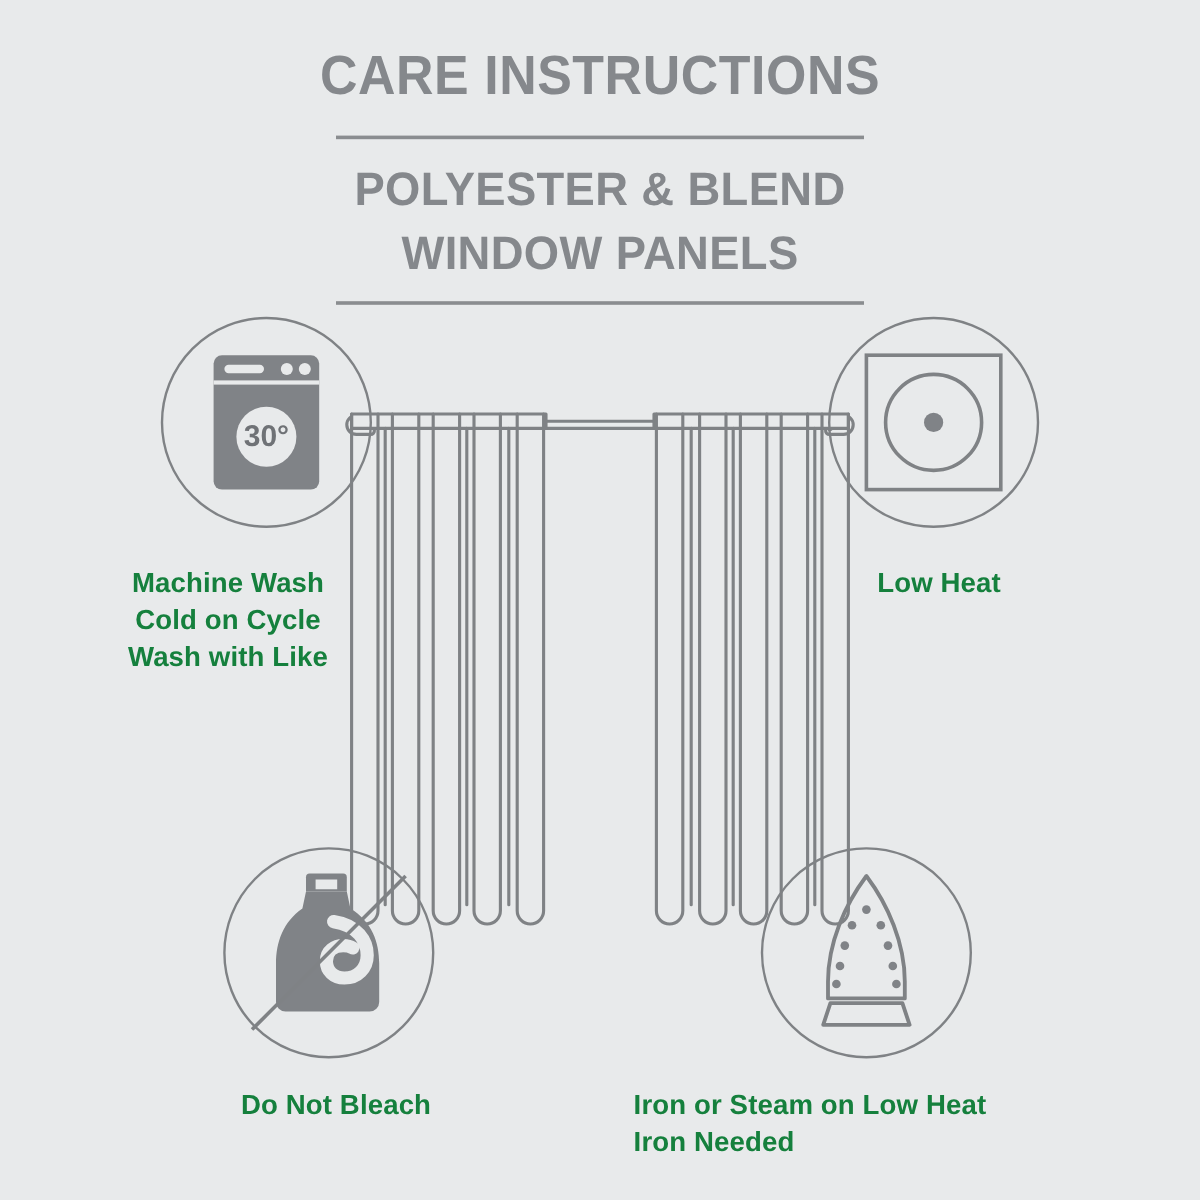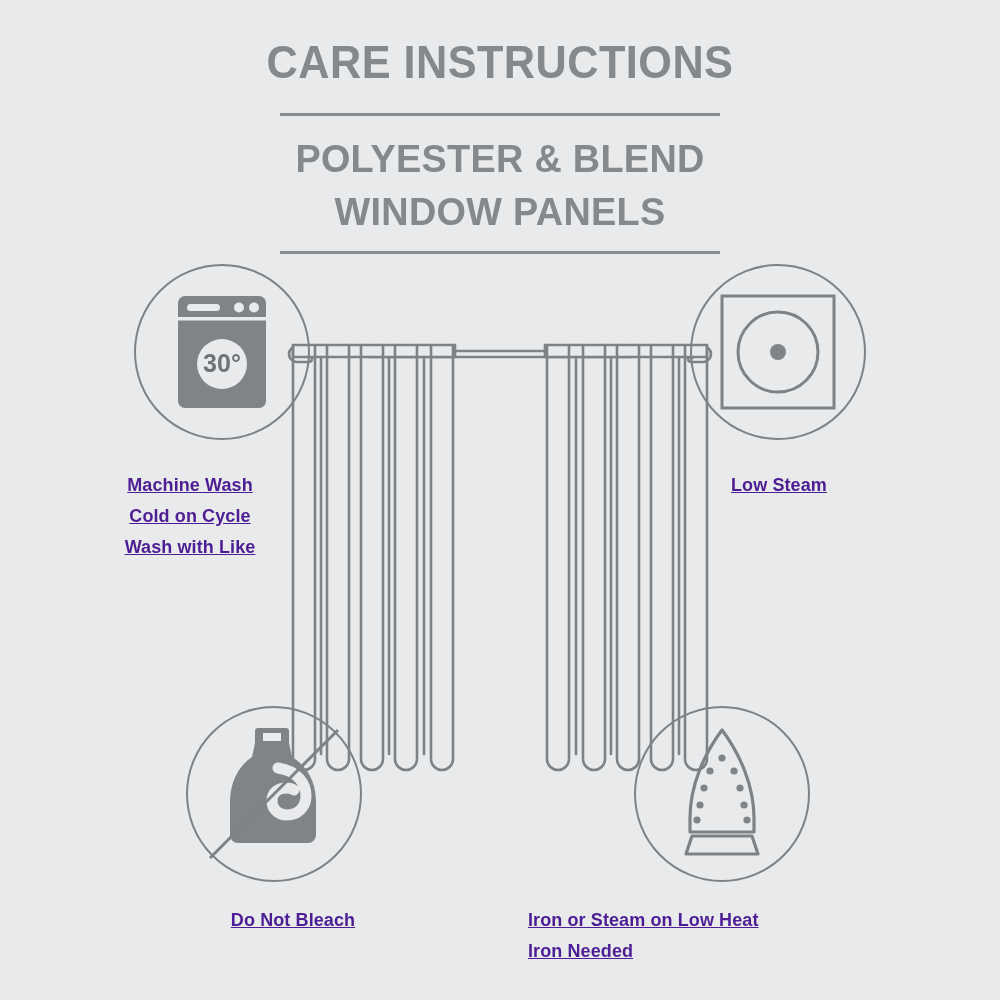--- a/index.html
+++ b/index.html
@@ -86,41 +86,40 @@
   }
 
   .badge-wash   { left: 134px; top: 264px; text-decoration: underline; }
   .badge-dry    { left: 690px; top: 264px; }
   .badge-bleach { left: 186px; top: 706px; }
   .badge-iron   { left: 634px; top: 706px; }
 
   
   .caption {
     position: absolute;
-    color: #4c1d95;
-    font-size: 18px;
+    color: #15803d;
+    font-size: 23px;
     font-weight: bold;
     line-height: 31px;
     letter-spacing: 0.1px;
-    text-decoration: underline;
   }
   .cap-wash {
     left: 60px;
     top: 470px;
     width: 260px;
     text-align: center;
   }
   .cap-dry {
     left: 731px;
     top: 470px;
     width: 250px;
     text-align: left;
   }
   .cap-bleach {
-    left: 168px;
+    left: 155px;
     top: 905px;
     width: 250px;
     text-align: center;
   }
   .cap-iron {
     left: 528px;
     top: 905px;
     width: 360px;
     text-align: left;
   }
@@ -268,21 +267,21 @@
     </div>
   </div>
 
   <div class="caption cap-wash">
     <div>Machine Wash</div>
     <div>Cold on Cycle</div>
     <div>Wash with Like</div>
   </div>
 
   <div class="caption cap-dry">
-    <div>Low Steam</div>
+    <div>Low Heat</div>
   </div>
 
   <div class="caption cap-bleach">
     <div>Do Not Bleach</div>
   </div>
 
   <div class="caption cap-iron">
     <div>Iron or Steam on Low Heat</div>
     <div>Iron Needed</div>
   </div>

